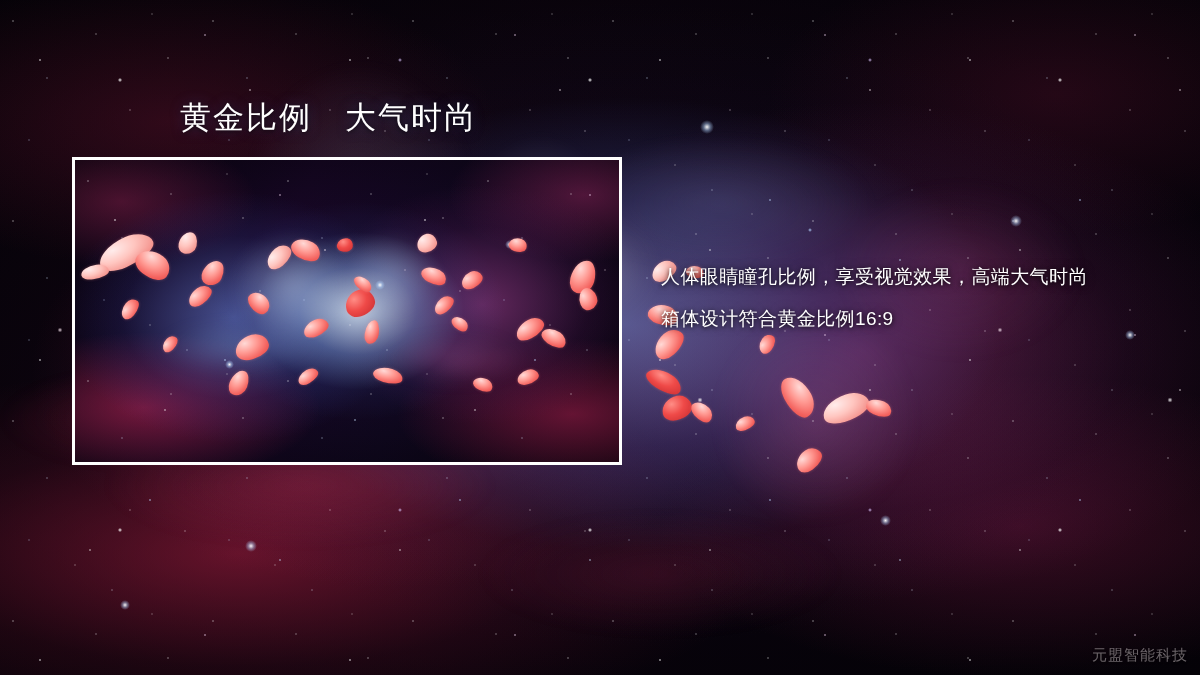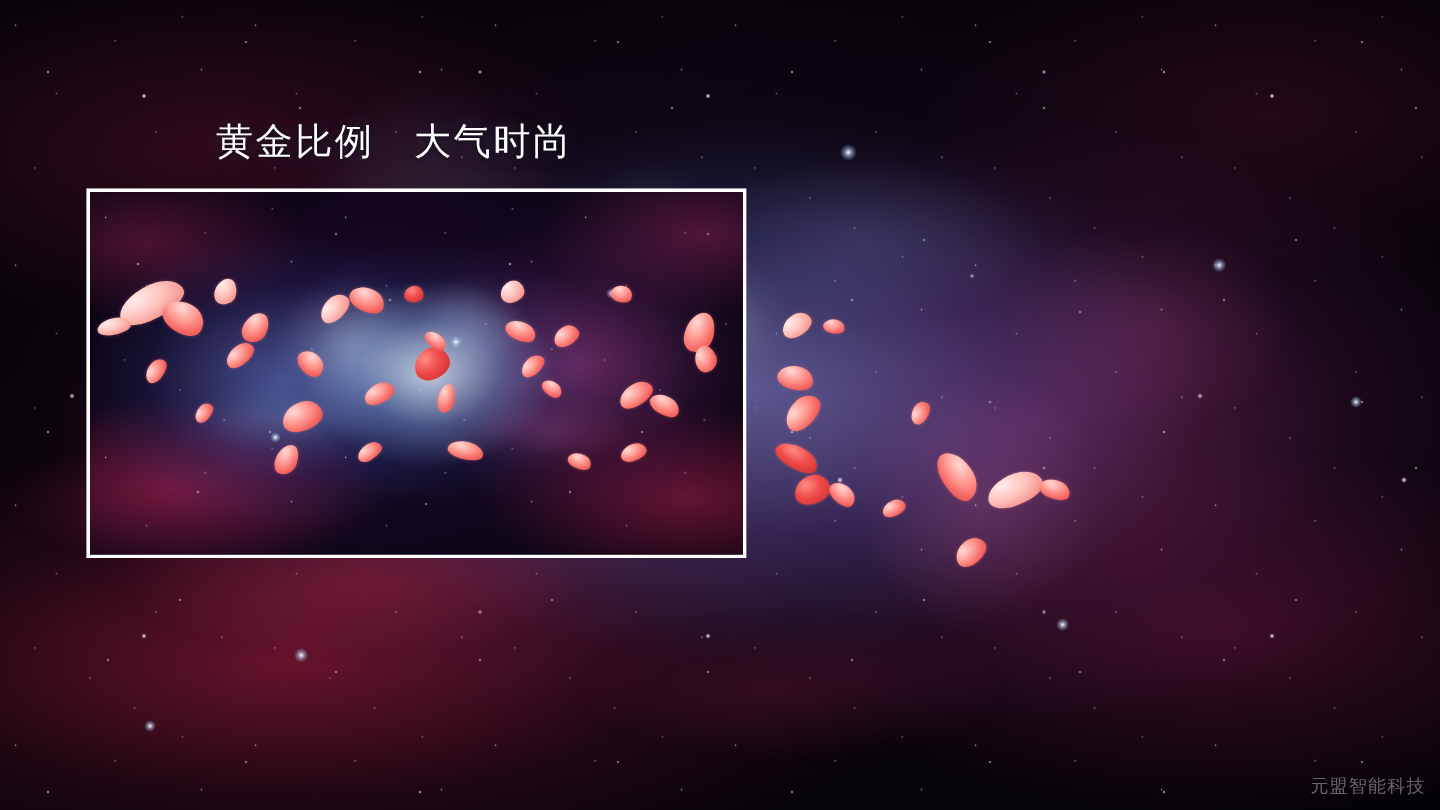--- a/index.html
+++ b/index.html
@@ -271,17 +271,19 @@
       <div class="petal" style="left:496px;top:100px;width:24px;height:34px;transform:rotate(14deg);"></div>
       <div class="petal" style="left:504px;top:128px;width:18px;height:22px;transform:rotate(-22deg);"></div>
       <div class="petal" style="left:398px;top:218px;width:20px;height:13px;transform:rotate(26deg);"></div>
       <div class="petal" style="left:86px;top:178px;width:18px;height:12px;transform:rotate(-45deg);"></div>
     </div>
   </div>
 
   <div id="headline">黄金比例　大气时尚</div>
 
   <div id="body-copy">
+    <div class="line">人体眼睛瞳孔比例，享受视觉效果，高端大气时尚</div>
+    <div class="line">箱体设计符合黄金比例16:9</div>
   </div>
 
   <div id="watermark">元盟智能科技</div>
 
 </div>
 
 </body></html>

